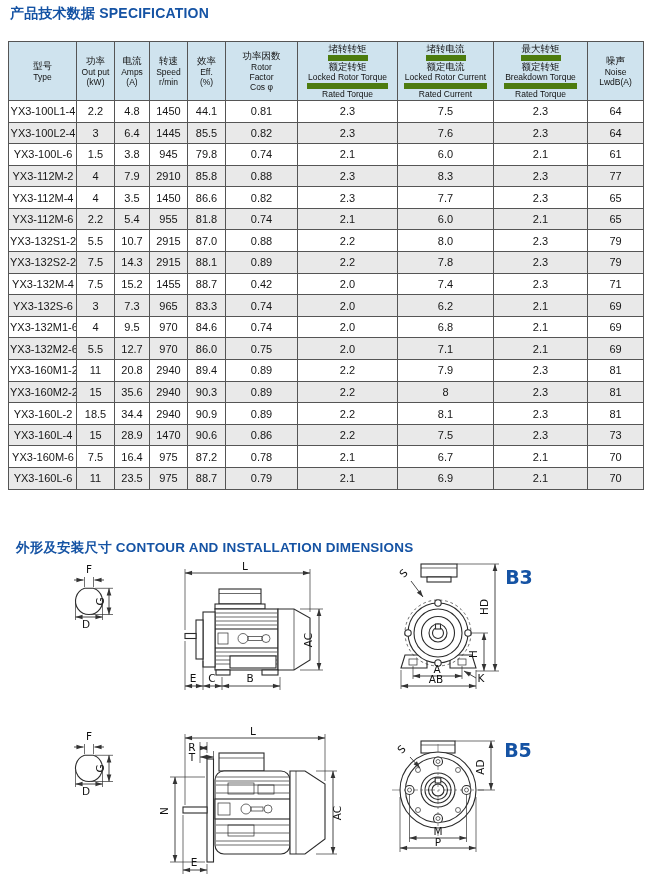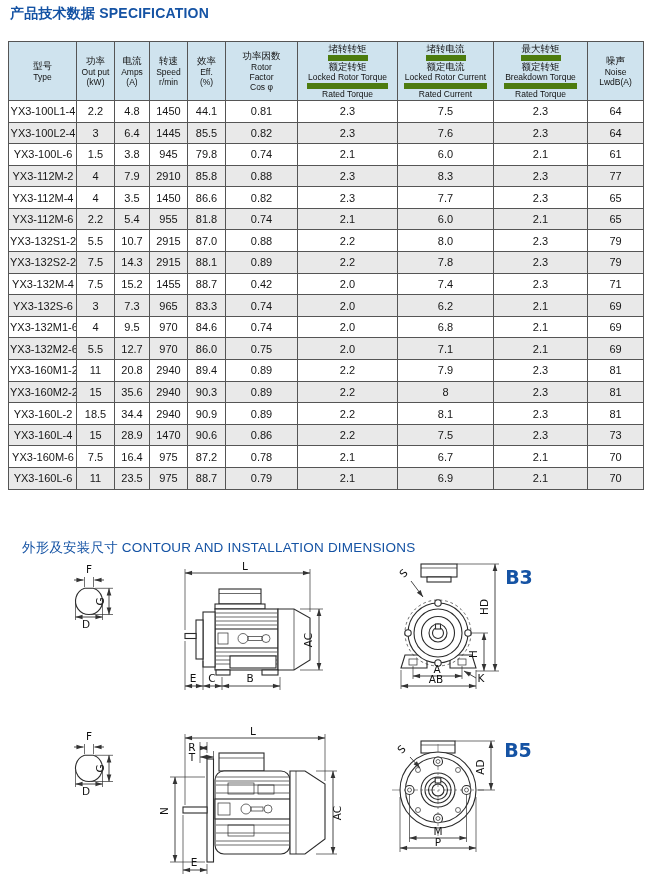--- a/index.html
+++ b/index.html
@@ -11,22 +11,22 @@
   html,body{margin:0;padding:0;background:#fff;}
   .page{
     position:relative;width:650px;height:887px;background:#fff;overflow:hidden;
     font-family:"Liberation Sans","DejaVu Sans",sans-serif;color:#111;
   }
   .title{
     position:absolute;left:10px;top:5px;margin:0;
     font-size:14px;font-weight:bold;color:var(--accent-blue);letter-spacing:.2px;
   }
   .subtitle{
-    position:absolute;left:22px;top:539px;margin:0;
-    font-size:13.5px;font-weight:normal;color:var(--accent-blue);letter-spacing:.2px;
+    position:absolute;left:16px;top:539px;margin:0;
+    font-size:13.5px;font-weight:bold;color:var(--accent-blue);letter-spacing:.2px;
   }
   table.spec{
     position:absolute;left:8px;top:41px;width:635px;
     border-collapse:collapse;table-layout:fixed;
     border:1.6px solid #222;
   }
   table.spec th,table.spec td{
     border:1px solid #555;overflow:hidden;white-space:nowrap;
   }
   table.spec thead th{

